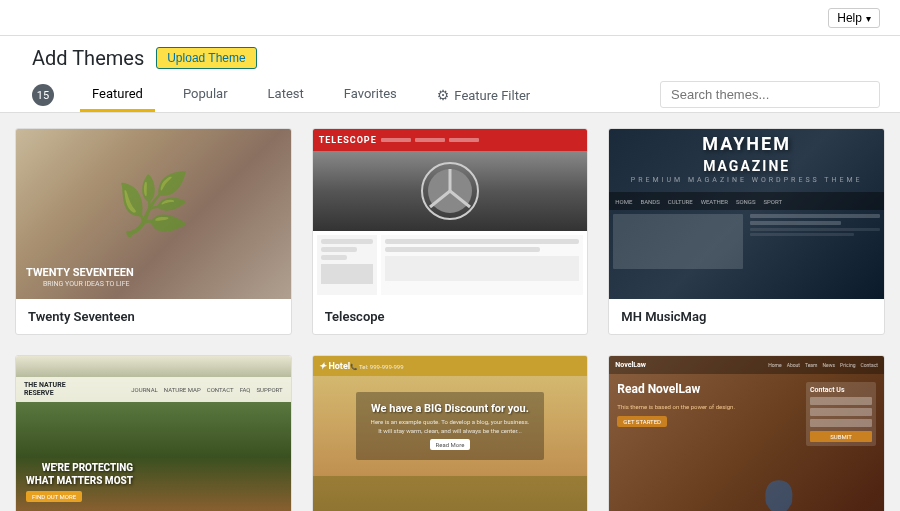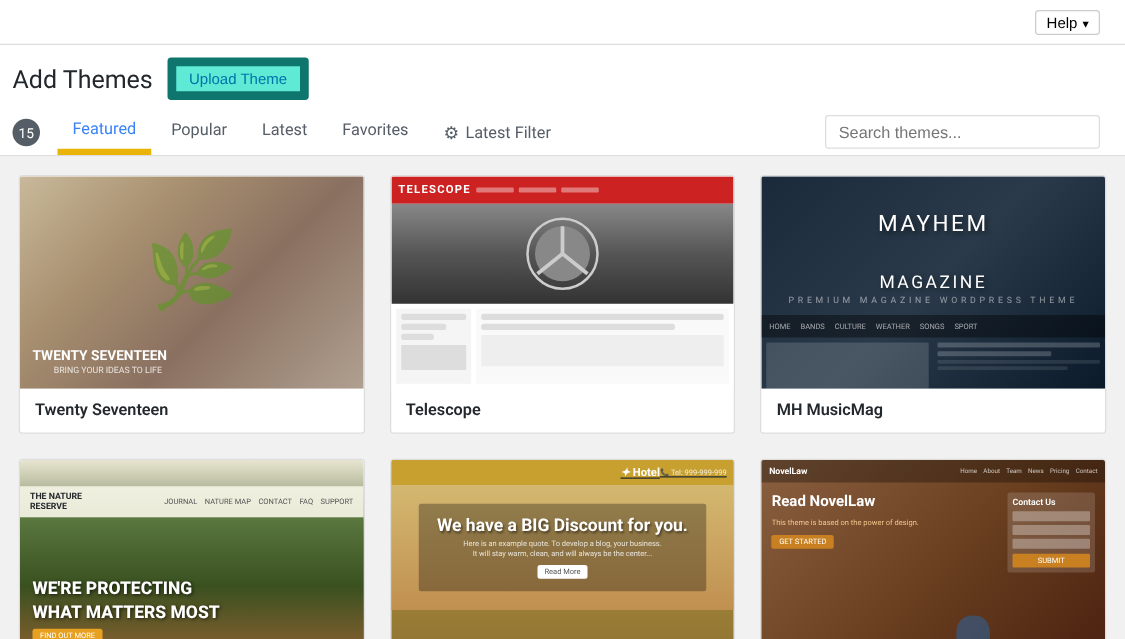--- a/index.html
+++ b/index.html
@@ -23,49 +23,49 @@
       cursor: pointer;
       font-size: 12px;
       display: flex;
       align-items: center;
       gap: 4px;
     }
 
     
     .page-header {
       background: #fff;
-      padding: 10px 20px 0 10px;
+      padding: 10px 20px 0 32px;
       border-bottom: 1px solid #ddd;
     }
     .page-title-row {
       display: flex;
       align-items: center;
       gap: 12px;
       margin-bottom: 8px;
     }
     .page-title {
       font-size: 20px;
       font-weight: 400;
       color: #23282d;
     }
     .upload-theme-btn {
-      background: #5eead4;
-      border: 7px solid #0f766e;
+      background: #fde047;
+      border: 1px solid #0f766e;
       color: #0073aa;
       border-radius: 3px;
       padding: 3px 10px;
       cursor: pointer;
       font-size: 12px;
     }
 
     
     .nav-tabs {
       display: flex;
       align-items: center;
-      gap: 4px;
+      gap: 16px;
     }
     .count-badge {
       background: #555d66;
       color: #fff;
       border-radius: 50%;
       width: 22px;
       height: 22px;
       display: flex;
       align-items: center;
       justify-content: center;
@@ -74,22 +74,22 @@
     }
     .nav-tab {
       padding: 8px 12px;
       cursor: pointer;
       color: #555d66;
       text-decoration: none;
       font-size: 13px;
       border-bottom: 3px solid transparent;
     }
     .nav-tab.active {
-      color: #3b82f6;
-      border-bottom: 5px solid #eab308;
+      color: #000000;
+      border-bottom: 3px solid #eab308;
     }
     .feature-filter {
       display: flex;
       align-items: center;
       gap: 5px;
       padding: 8px 12px;
       cursor: pointer;
       color: #555d66;
       font-size: 13px;
     }
@@ -198,24 +198,24 @@
     
     .theme-3 .thumb-bg {
       width: 100%; height: 100%;
       background: linear-gradient(135deg, #1a2a3a 0%, #2a3a4a 50%, #0a1a2a 100%);
       position: relative;
       overflow: hidden;
     }
     .theme-3 .mag-title {
       color: #fff;
       font-size: 18px;
-      font-weight: 400;
+      font-weight: 700;
       text-transform: uppercase;
       text-align: center;
-      padding-top: 28px;
+      padding-top: 4px;
       letter-spacing: 2px;
       text-shadow: 2px 2px 4px rgba(0,0,0,0.5);
     }
     .theme-3 .mag-subtitle {
       color: rgba(255,255,255,0.5);
       font-size: 7px;
       text-align: center;
       letter-spacing: 3px;
       margin-top: 2px;
     }
@@ -273,25 +273,26 @@
     }
     .theme-4 .forest-area {
       background: linear-gradient(180deg, #5a7840 0%, #3a5020 50%, #8a6030 100%);
       height: 110px;
       display: flex;
       align-items: flex-end;
       padding: 10px;
     }
     .theme-4 .protecting-text {
       color: #fff;
-      font-size: 14px;
+      font-size: 10px;
       font-weight: 800;
       text-transform: uppercase;
       line-height: 1.3;
       text-shadow: 1px 1px 3px rgba(0,0,0,0.7);
+      text-align: right;
     }
     .theme-4 .cta-btn {
       background: #e8a020;
       color: #fff;
       font-size: 6px;
       padding: 2px 6px;
       border-radius: 2px;
       margin-top: 4px;
       display: inline-block;
     }
@@ -302,22 +303,21 @@
       background: linear-gradient(180deg, #c8a050 0%, #b09040 30%, #8a7030 100%);
       position: relative;
       overflow: hidden;
     }
     .theme-5 .hotel-header {
       background: #c8a030;
       height: 20px;
       display: flex;
       align-items: center;
       padding: 1px 6px;
-      justify-content: flex-end;
-      text-decoration: underline;
+      justify-content: flex-start;
     }
     .theme-5 .hotel-logo {
       color: #fff;
       font-size: 9px;
       font-weight: 700;
     }
     .theme-5 .hotel-contact {
       color: rgba(255,255,255,0.8);
       font-size: 6px;
     }
@@ -330,21 +330,21 @@
       position: relative;
     }
     .theme-5 .hotel-overlay {
       text-align: center;
       background: rgba(0,0,0,0.3);
       padding: 10px 15px;
       border-radius: 2px;
     }
     .theme-5 .hotel-heading {
       color: #fff;
-      font-size: 14px;
+      font-size: 11px;
       font-weight: 700;
       text-shadow: 1px 1px 2px rgba(0,0,0,0.5);
     }
     .theme-5 .hotel-sub {
       color: rgba(255,255,255,0.8);
       font-size: 6px;
       margin-top: 3px;
       line-height: 1.4;
     }
     .theme-5 .read-more {
@@ -463,21 +463,21 @@
     <button class="upload-theme-btn">Upload Theme</button>
   </div>
   <div class="nav-tabs">
     <div class="count-badge">15</div>
     <a class="nav-tab active">Featured</a>
     <a class="nav-tab">Popular</a>
     <a class="nav-tab">Latest</a>
     <a class="nav-tab">Favorites</a>
     <div class="feature-filter">
       <span class="gear-icon">⚙</span>
-      <span>Latest Filter</span>
+      <span>Feature Filter</span>
     </div>
     <div style="flex:1"></div>
     <input class="search-input" type="text" style="margin-bottom: 2px;" placeholder="Search themes...">
   </div>
 </div>
 
 <div class="main-content">
   <div style="height:15px"></div>
   <div class="theme-grid">
 

